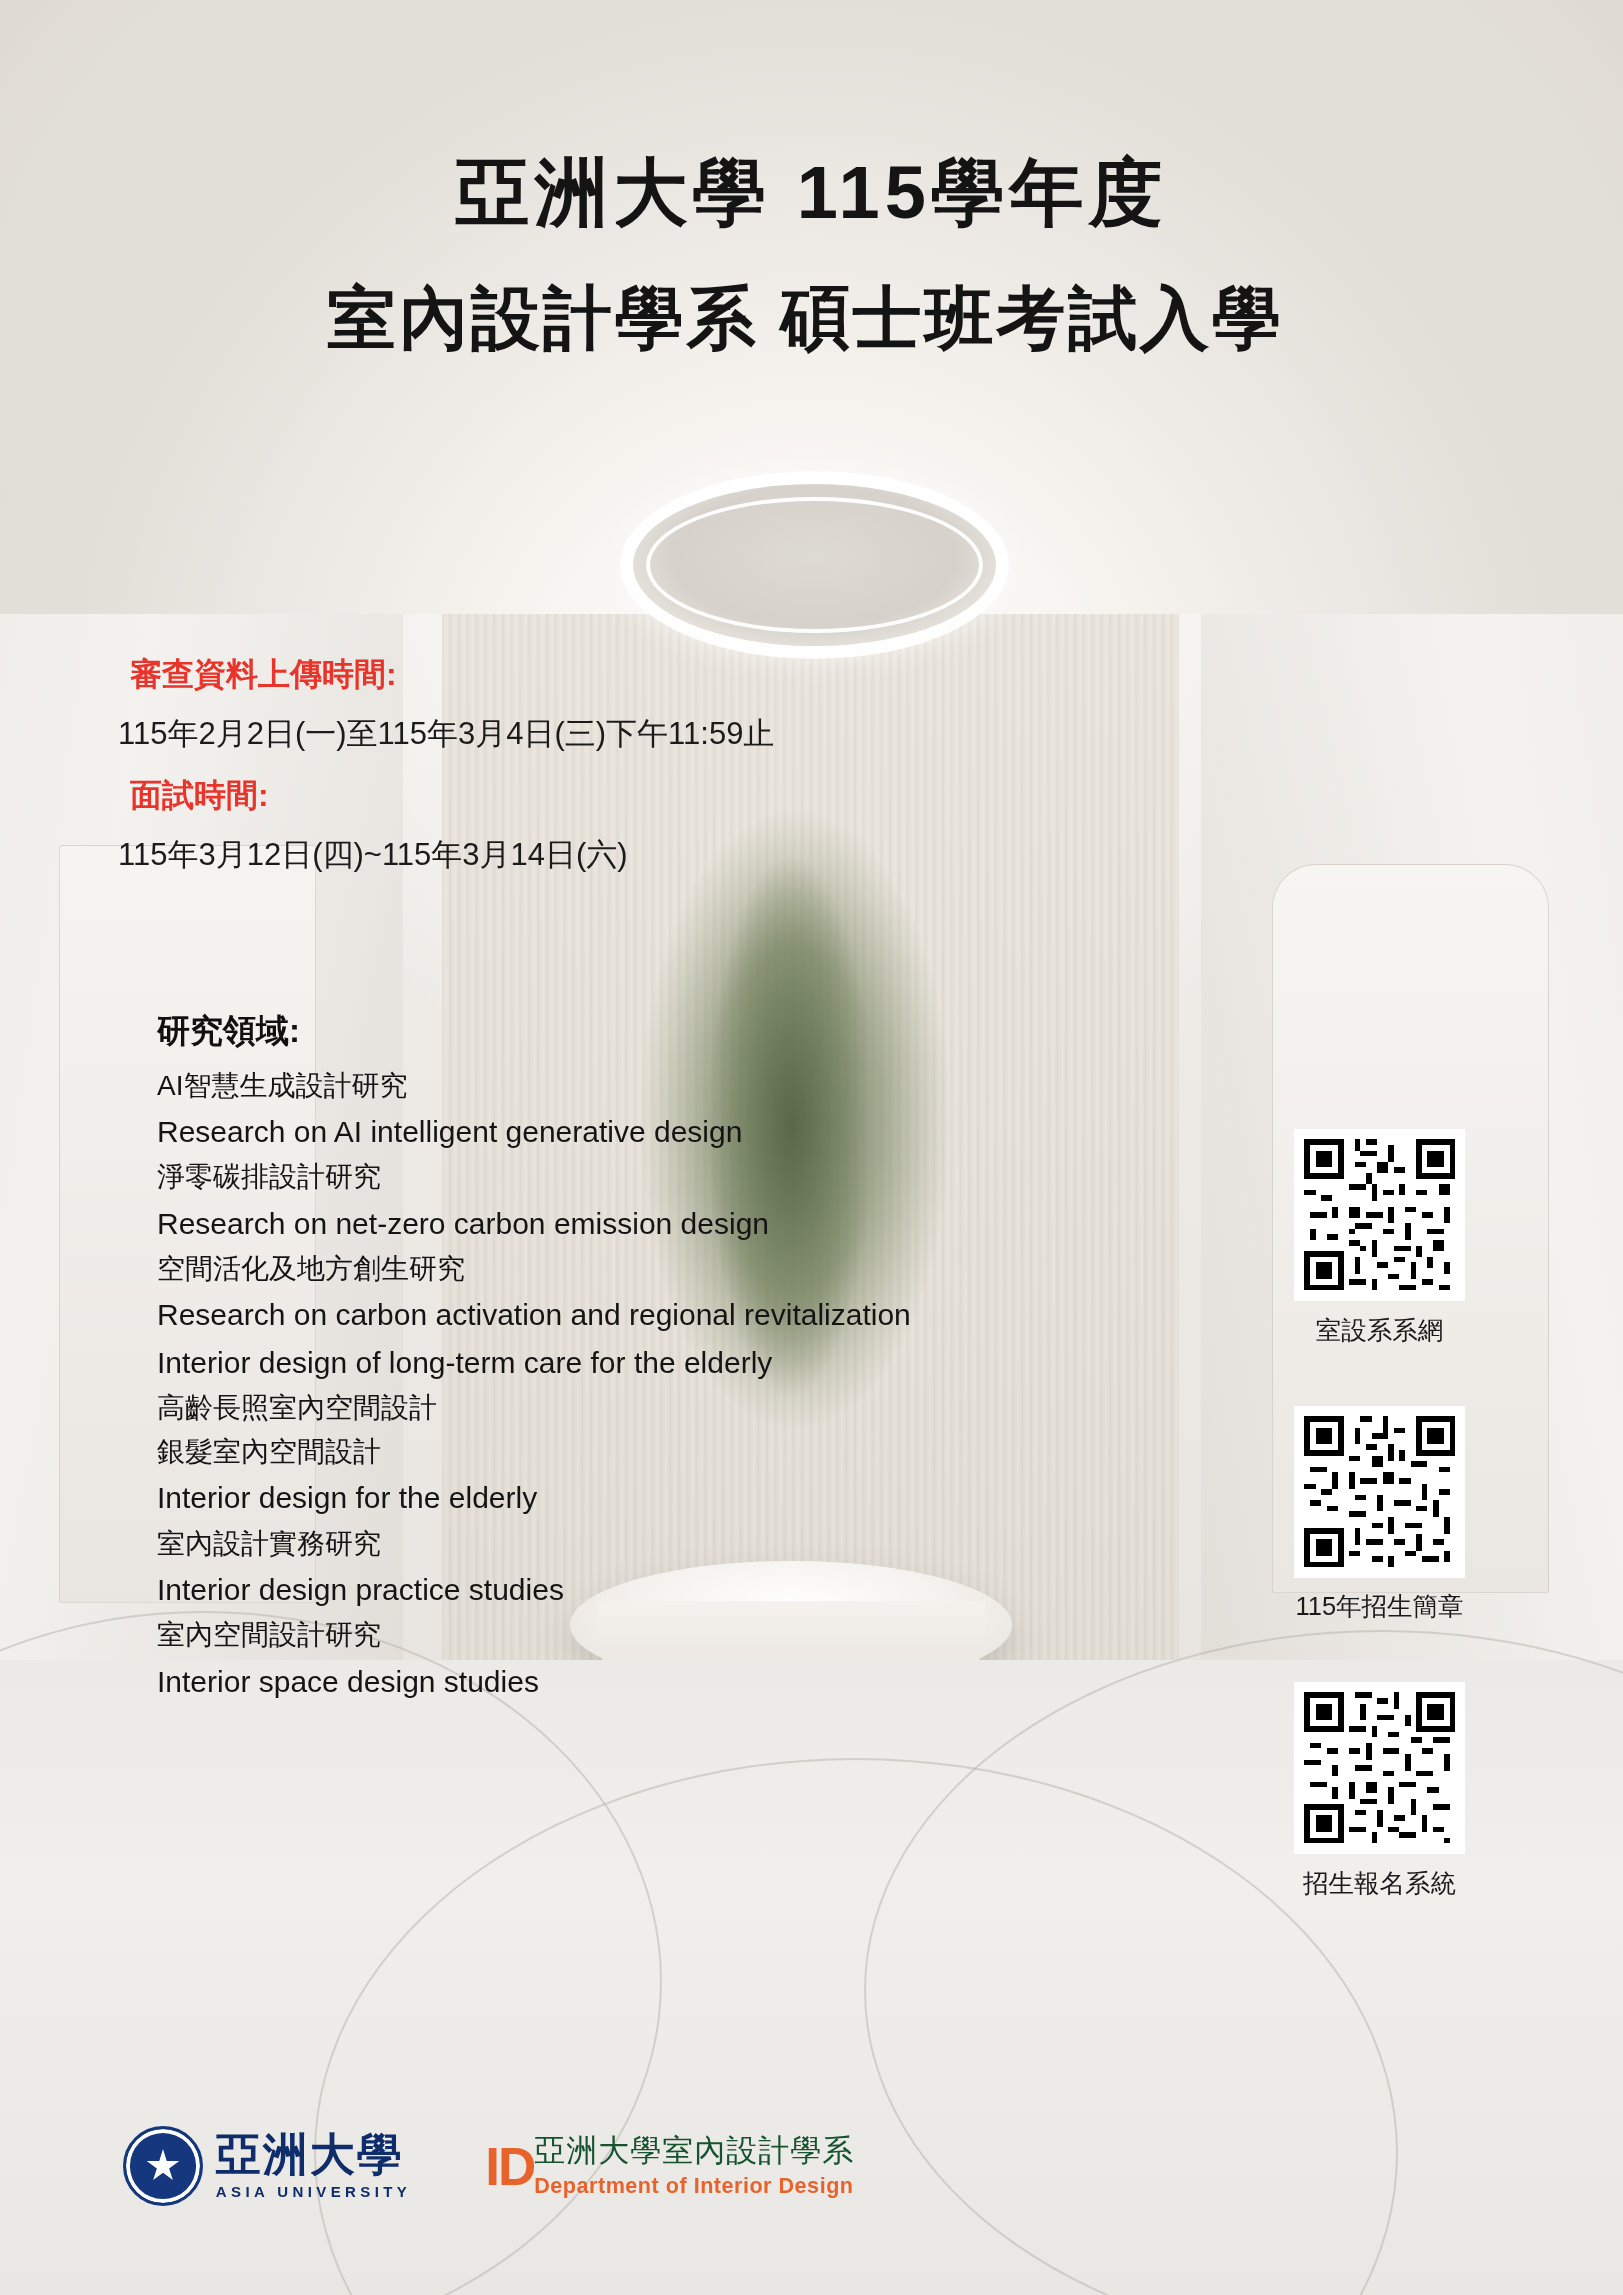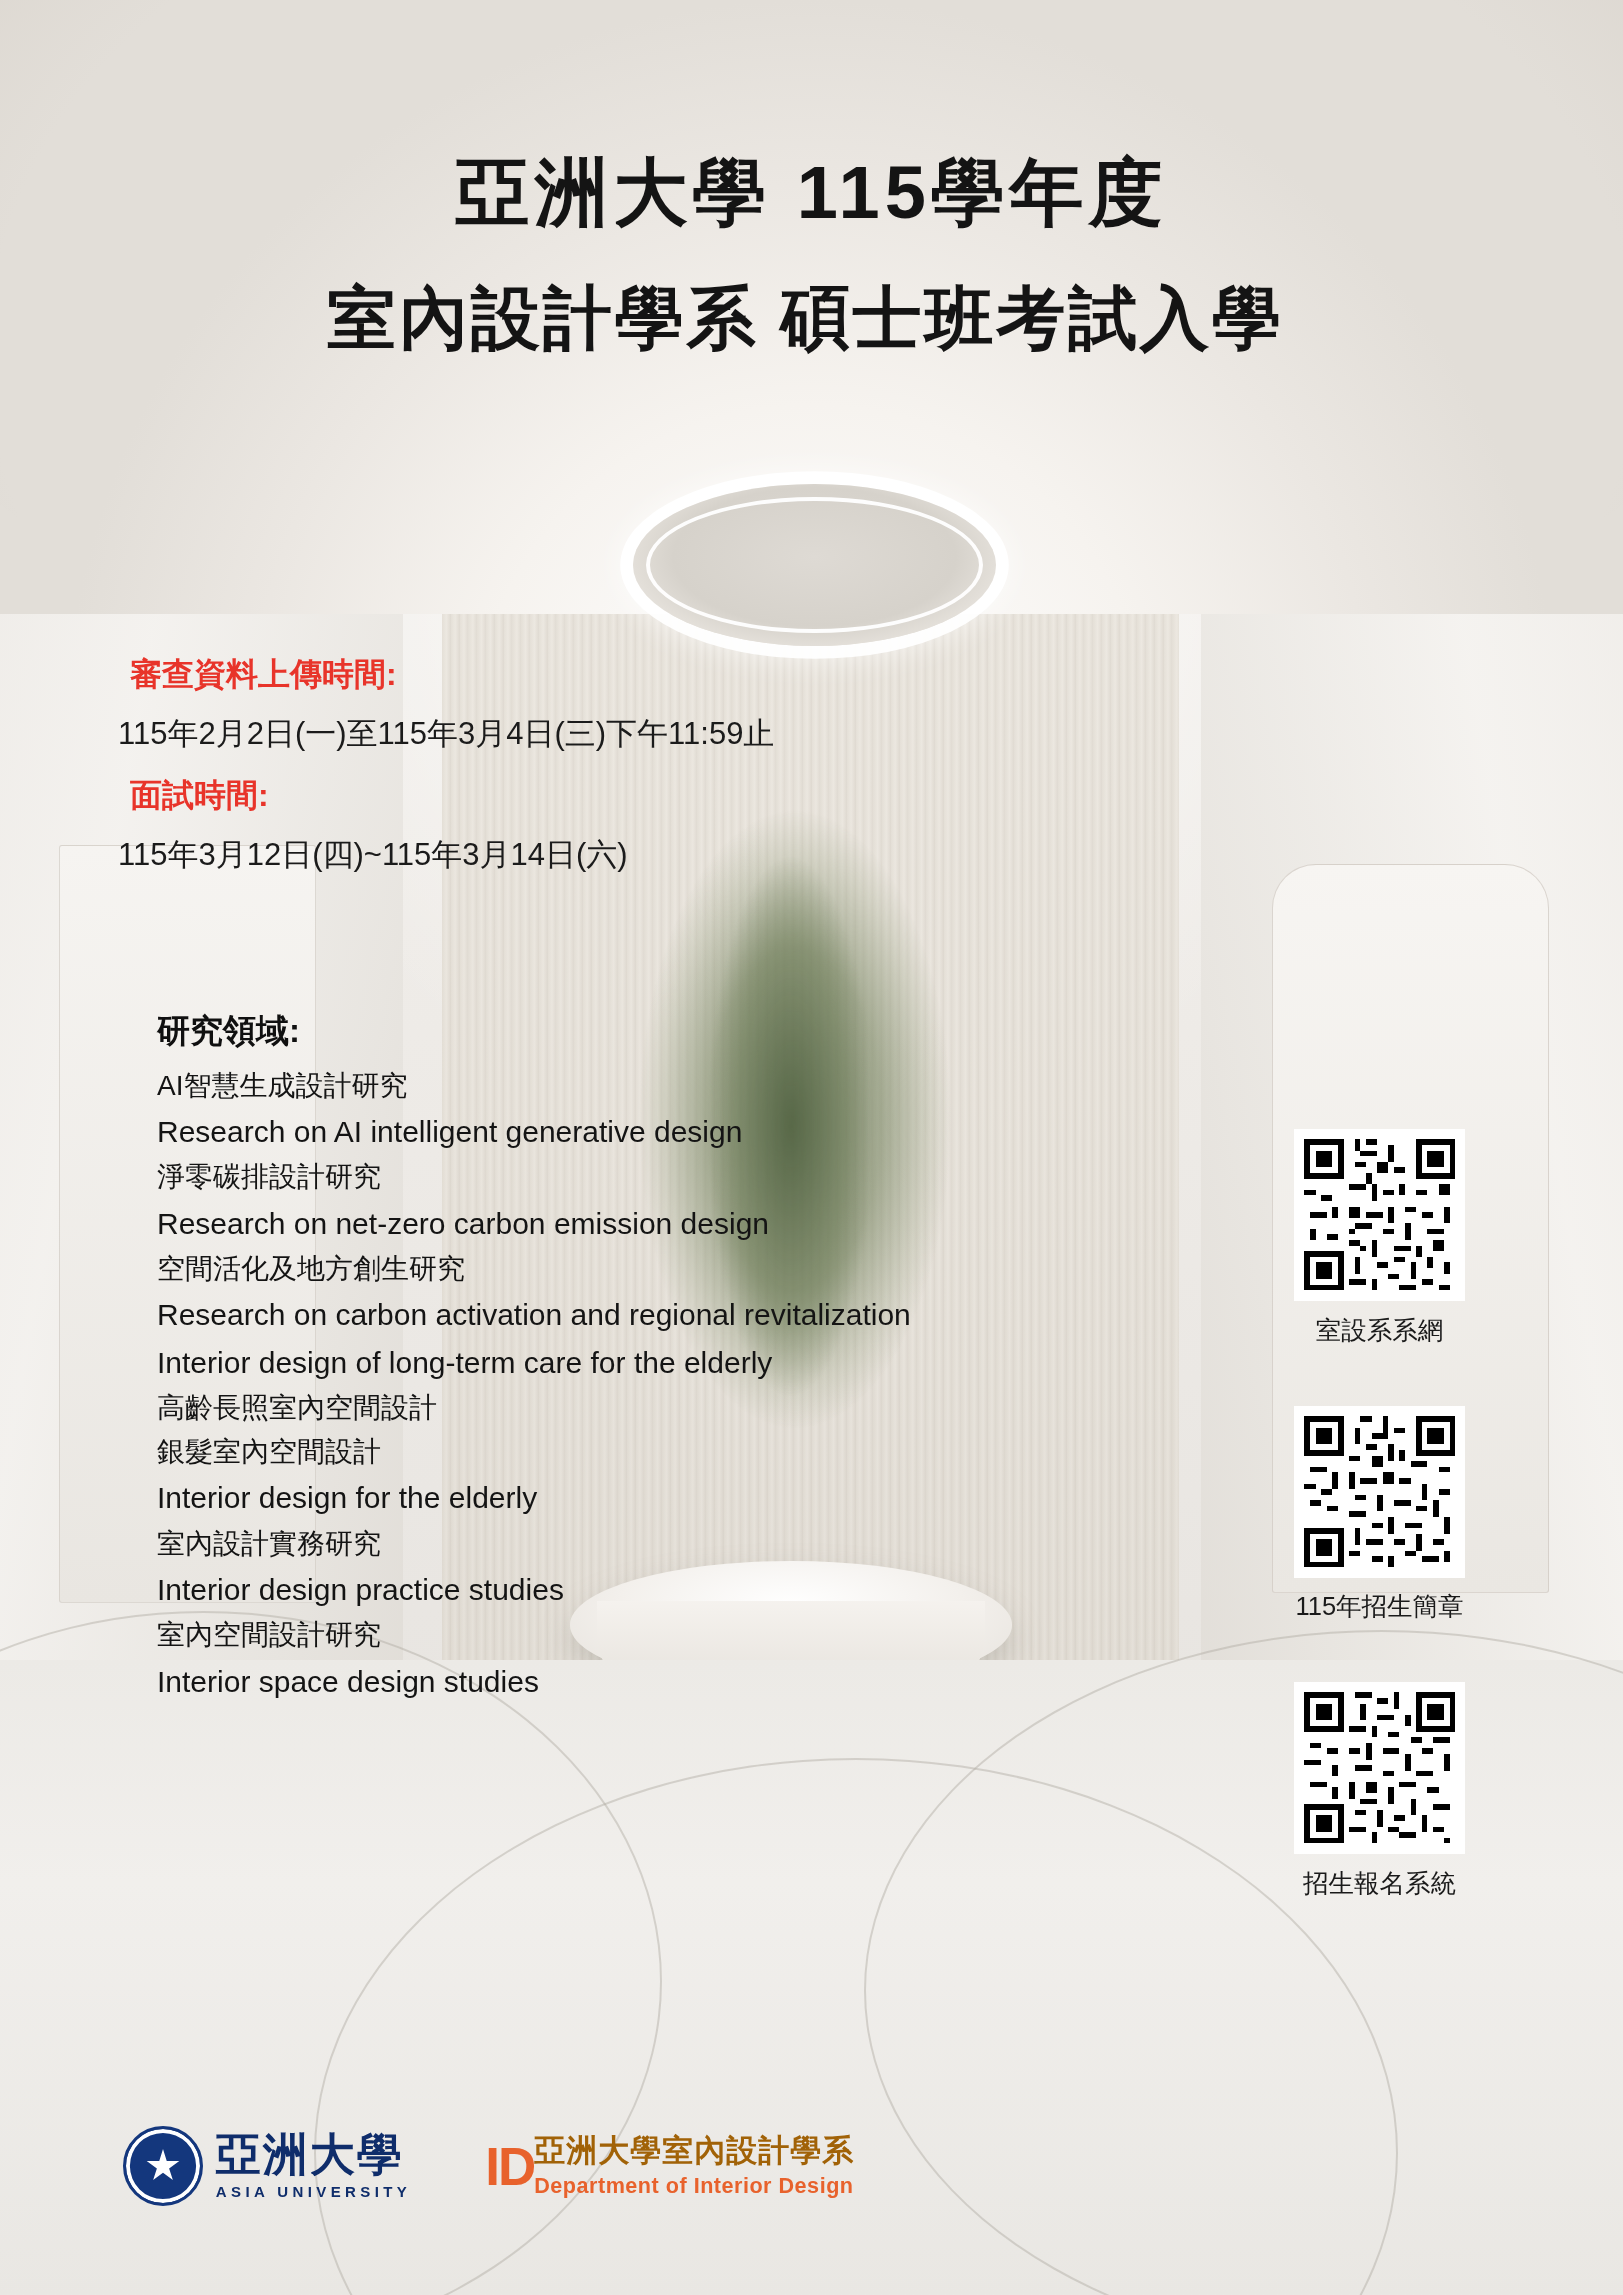--- a/index.html
+++ b/index.html
@@ -313,22 +313,22 @@
   }
   .id-mark {
     font-size: 53px;
     font-weight: 700;
     color: #e8622c;
     line-height: 1;
     letter-spacing: -2px;
   }
   .id-text-cn {
     font-size: 31px;
-    font-weight: 700;
-    color: #a16207;
+    font-weight: 400;
+    color: #14532d;
     letter-spacing: 1px;
     line-height: 1.15;
   }
   .id-text-en {
     font-size: 21.6px;
     font-weight: 600;
     color: #e8622c;
     letter-spacing: 0.5px;
     margin-top: 3.9px;
   }

